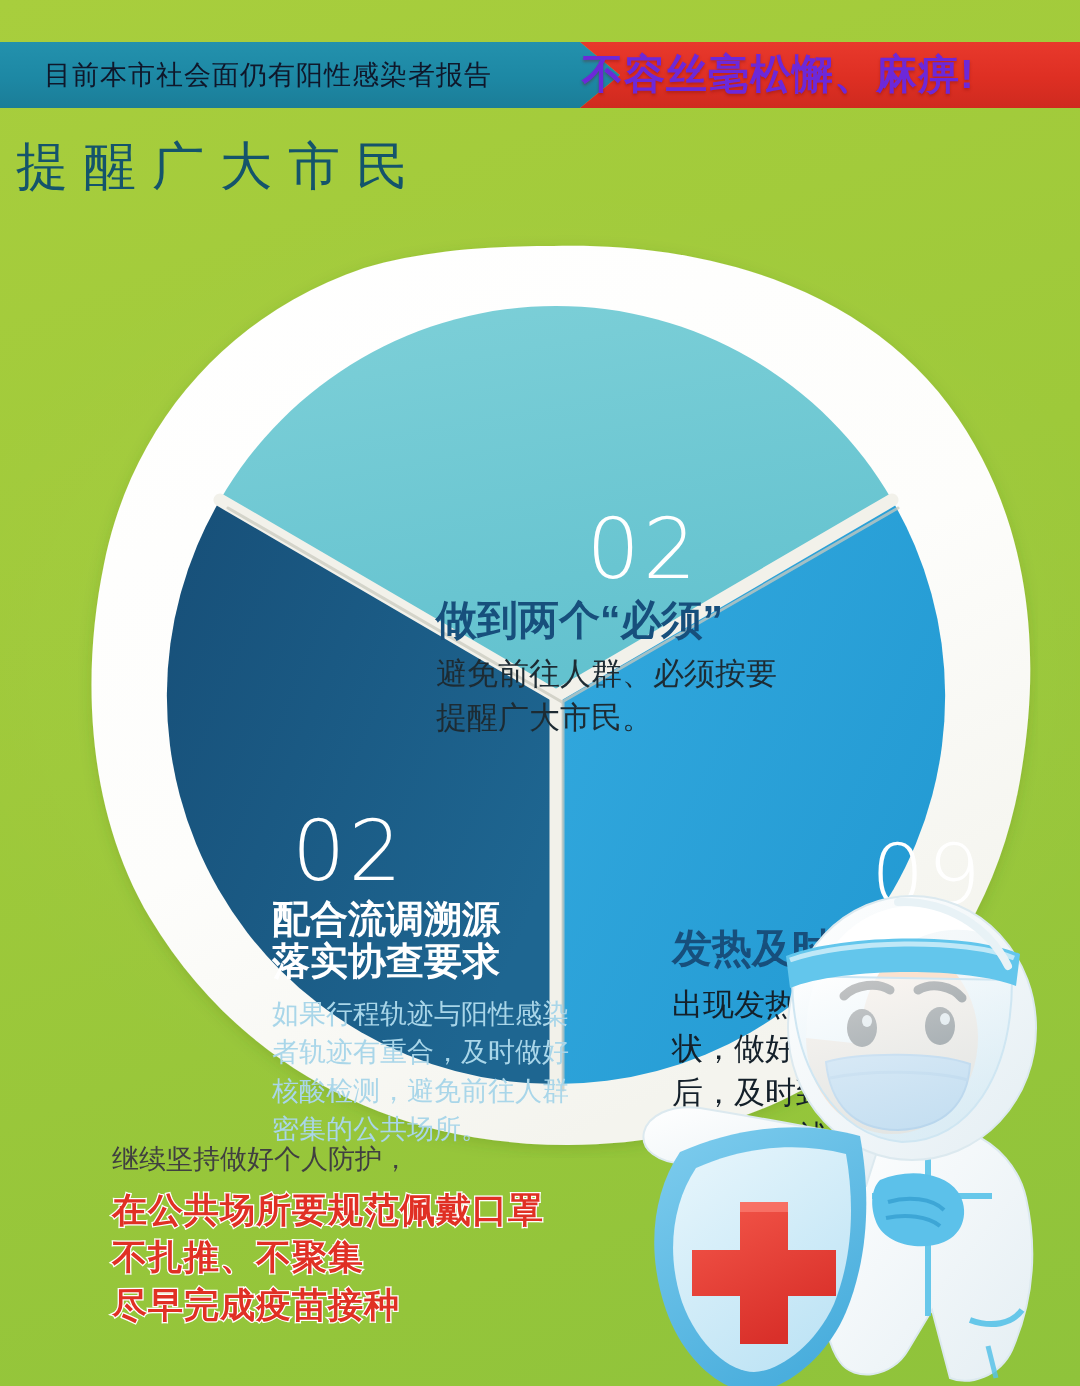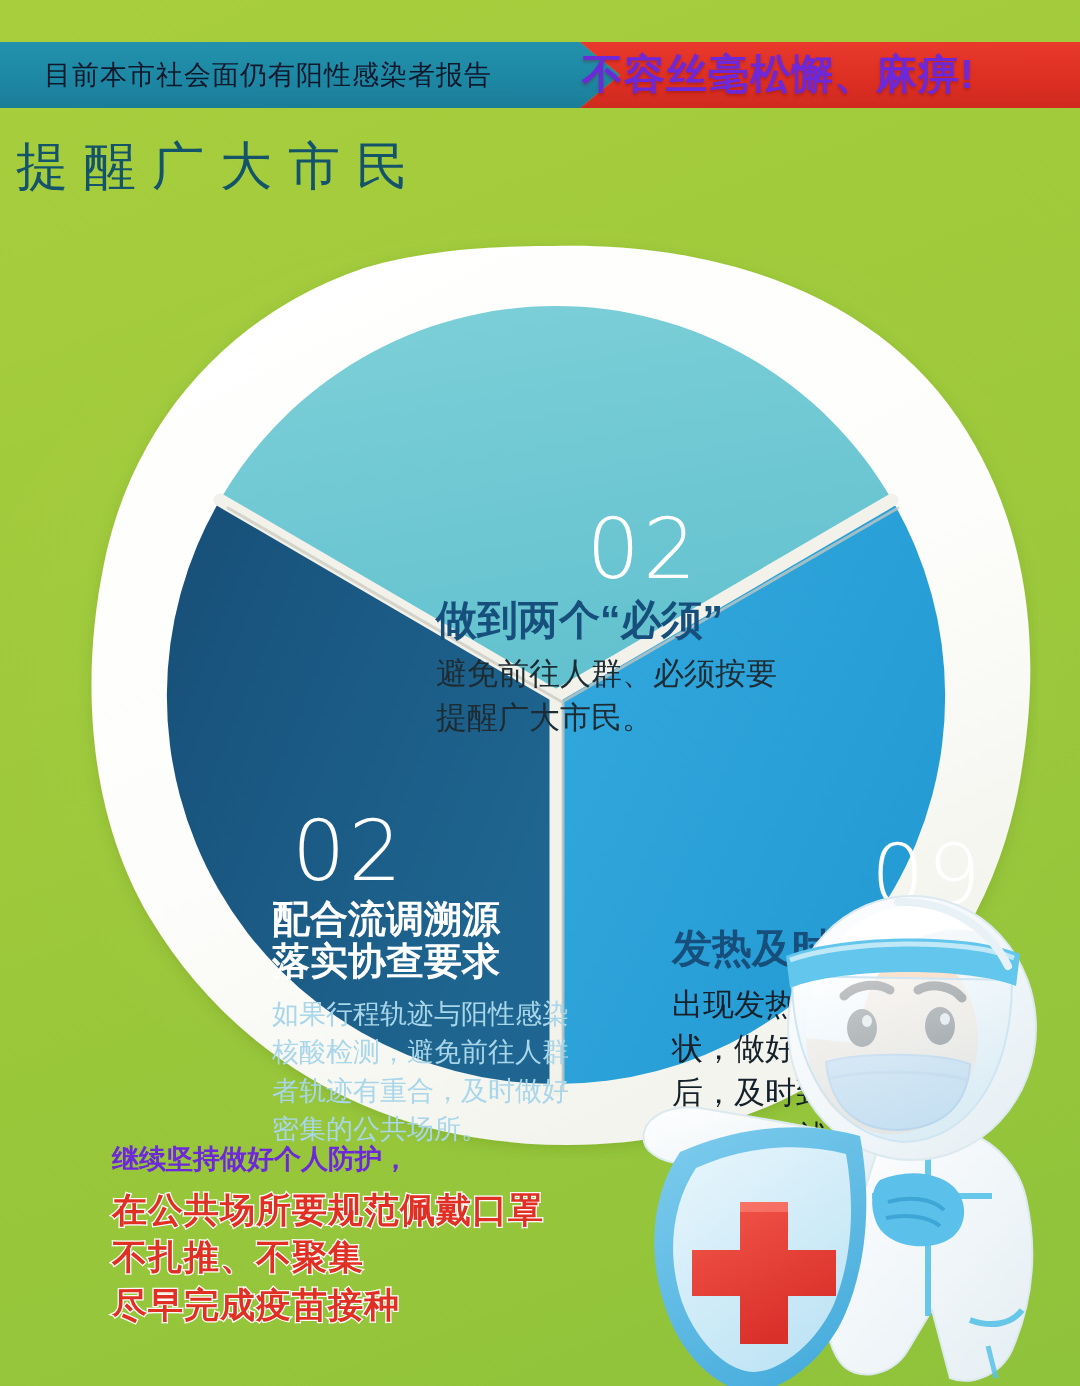--- a/index.html
+++ b/index.html
@@ -139,24 +139,23 @@
 
   
   .bottom-block {
     position: absolute;
     left: 112px;
     top: 1142px;
     width: 640px;
   }
   .bottom-line-a {
     font-size: 27px;
-    color: #6d28d9;
+    color: #404040;
     line-height: 1.32;
     white-space: nowrap;
-    font-weight: bold;
   }
   .bottom-red {
     font-size: 35px;
     font-weight: bold;
     color: #e03024;
     line-height: 1.36;
     letter-spacing: 1px;
     white-space: nowrap;
     -webkit-text-stroke: 2.5px #ffffff;
     paint-order: stroke fill;
@@ -262,22 +261,22 @@
     </div>
 
     <div class="seg-text s2">
       <div class="seg-num">02</div>
       <div class="seg-head">
         <div>配合流调溯源</div>
         <div>落实协查要求</div>
       </div>
       <div class="seg-body">
         <div>如果行程轨迹与阳性感染</div>
+        <div>者轨迹有重合，及时做好</div>
         <div>核酸检测，避免前往人群</div>
-        <div>者轨迹有重合，及时做好</div>
         <div>密集的公共场所。</div>
       </div>
     </div>
 
     <div class="seg-text s3">
       <div class="seg-num">09</div>
       <div class="seg-head">发热及时就医</div>
       <div class="seg-body">
         <div>出现发热等可疑症</div>
         <div>状，做好个人防护</div>

